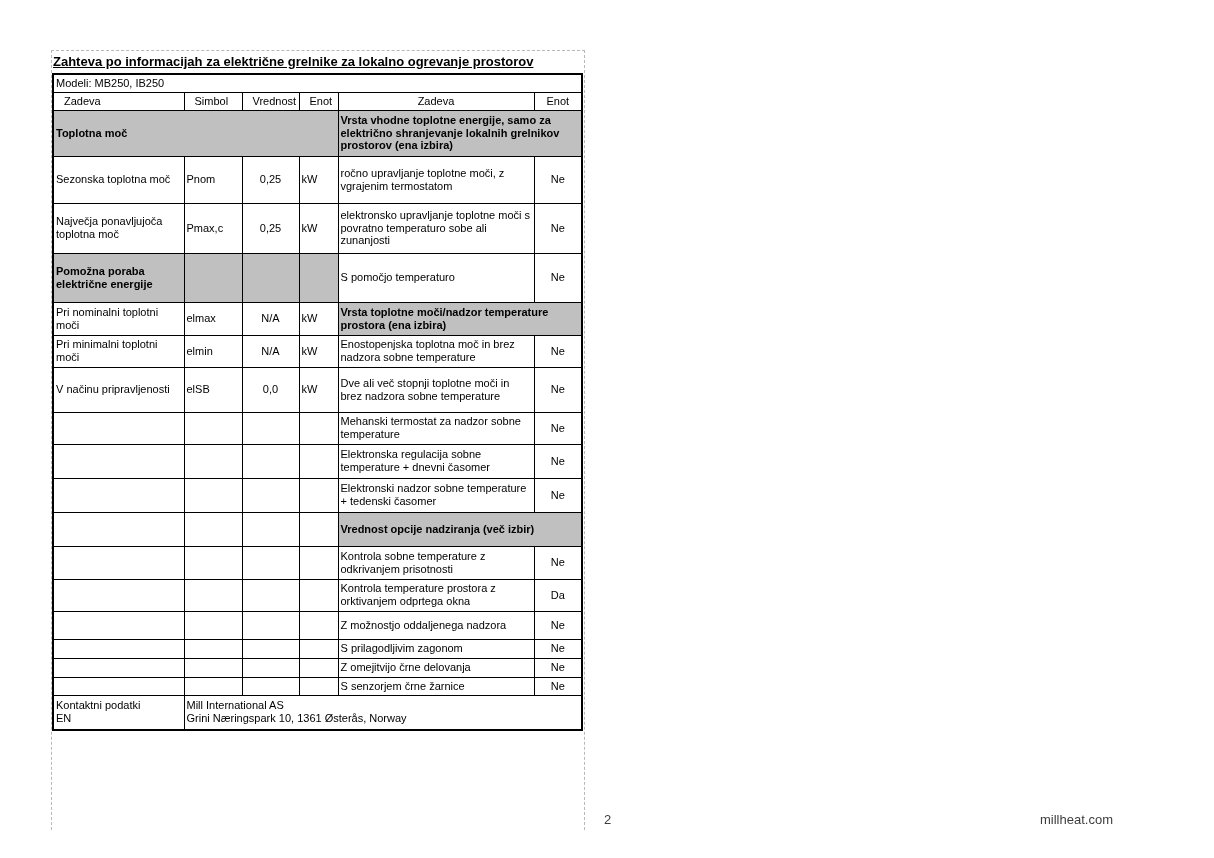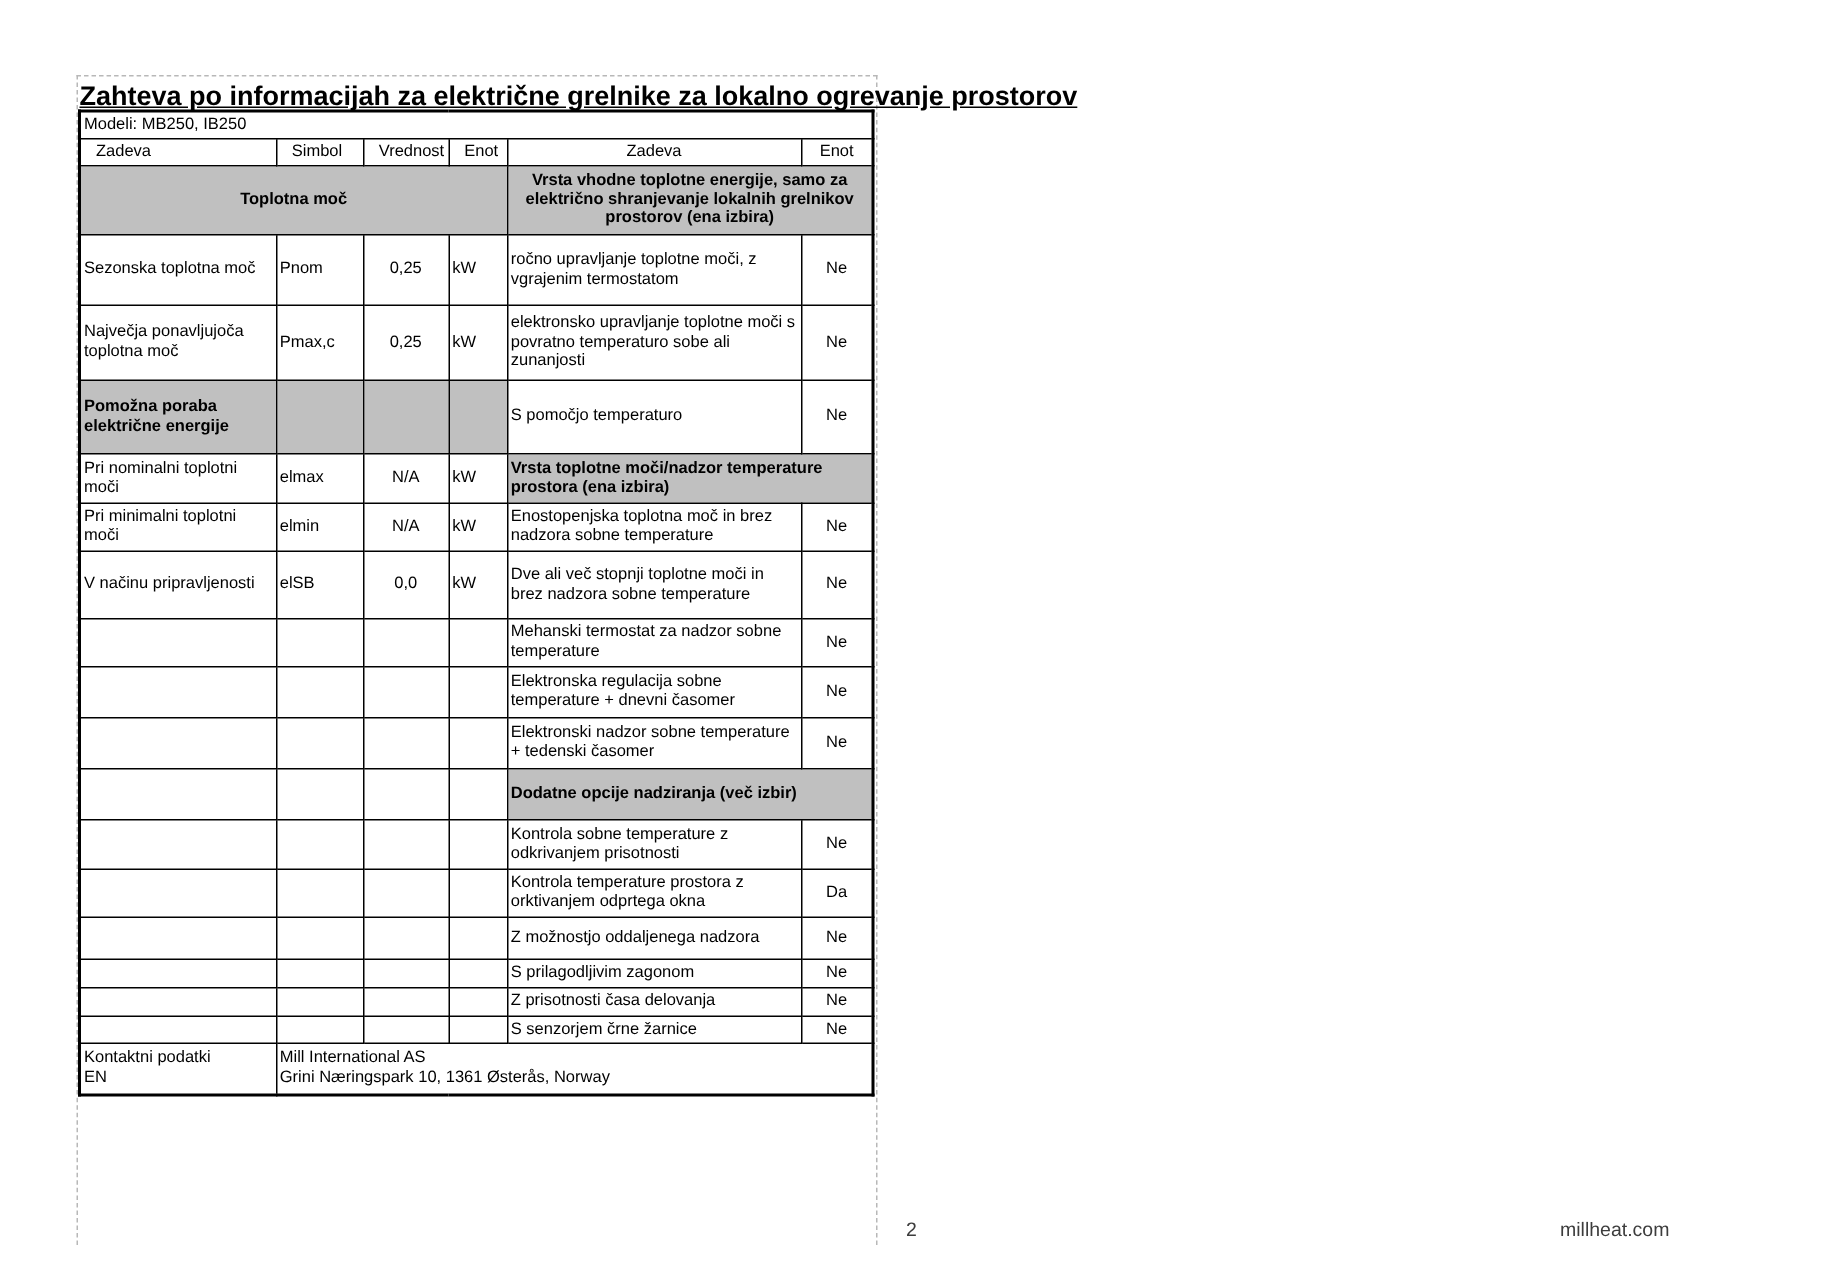--- a/index.html
+++ b/index.html
@@ -15,21 +15,21 @@
     position: absolute;
     left: 51px; top: 50px;
     width: 534px; height: 780px;
     border: 1px dashed #b8b8b8;
     border-bottom: none;
   }
   .doc-title {
     position: absolute;
     left: 53px; top: 54px;
     width: 530px;
-    font-size: 18px;
+    font-size: 13px;
     font-weight: bold;
     text-decoration: underline;
     white-space: nowrap;
   }
   table.fiche {
     position: absolute;
     left: 52px; top: 73px;
     border-collapse: collapse;
     border: 2px solid #000;
     table-layout: fixed;
@@ -40,21 +40,21 @@
     font-size: 11px;
     line-height: 1.18;
     padding: 0 2px;
     vertical-align: middle;
     overflow: hidden;
   }
   td.sec {
     background: #c0c0c0;
     font-weight: bold;
   }
-  td.v-top { vertical-align: top; text-align: center; }
+  td.v-top { vertical-align: top; }
   td.center { text-align: center; }
   tr.hdr td { padding: 1px 10px; }
   .en-line { text-align: left; margin-right: 40px; }
   .footer-text {
     position: absolute;
     font-size: 13px;
     color: #3d3d3d;
   }
   #page-num { left: 604px; top: 812px; }
   #site-link { left: 1040px; top: 812px; }
@@ -175,21 +175,21 @@
     <td></td>
     <td>Elektronski nadzor sobne temperature + tedenski časomer</td>
     <td class="center">Ne</td>
   </tr>
 
   <tr style="height:34px">
     <td></td>
     <td></td>
     <td></td>
     <td></td>
-    <td colspan="2" class="sec">Dodatne opcije nadziranja (več izbir)</td>
+    <td colspan="2" class="sec">Vrednost opcije nadziranja (več izbir)</td>
   </tr>
 
   <tr style="height:33px">
     <td></td>
     <td></td>
     <td></td>
     <td></td>
     <td>Kontrola sobne temperature z odkrivanjem prisotnosti</td>
     <td class="center">Ne</td>
   </tr>
@@ -219,21 +219,21 @@
     <td></td>
     <td>S prilagodljivim zagonom</td>
     <td class="center">Ne</td>
   </tr>
 
   <tr style="height:19px">
     <td></td>
     <td></td>
     <td></td>
     <td></td>
-    <td>Z prisotnosti časa delovanja</td>
+    <td>Z omejitvijo črne delovanja</td>
     <td class="center">Ne</td>
   </tr>
 
   <tr style="height:18px">
     <td></td>
     <td></td>
     <td></td>
     <td></td>
     <td>S senzorjem črne žarnice</td>
     <td class="center">Ne</td>

